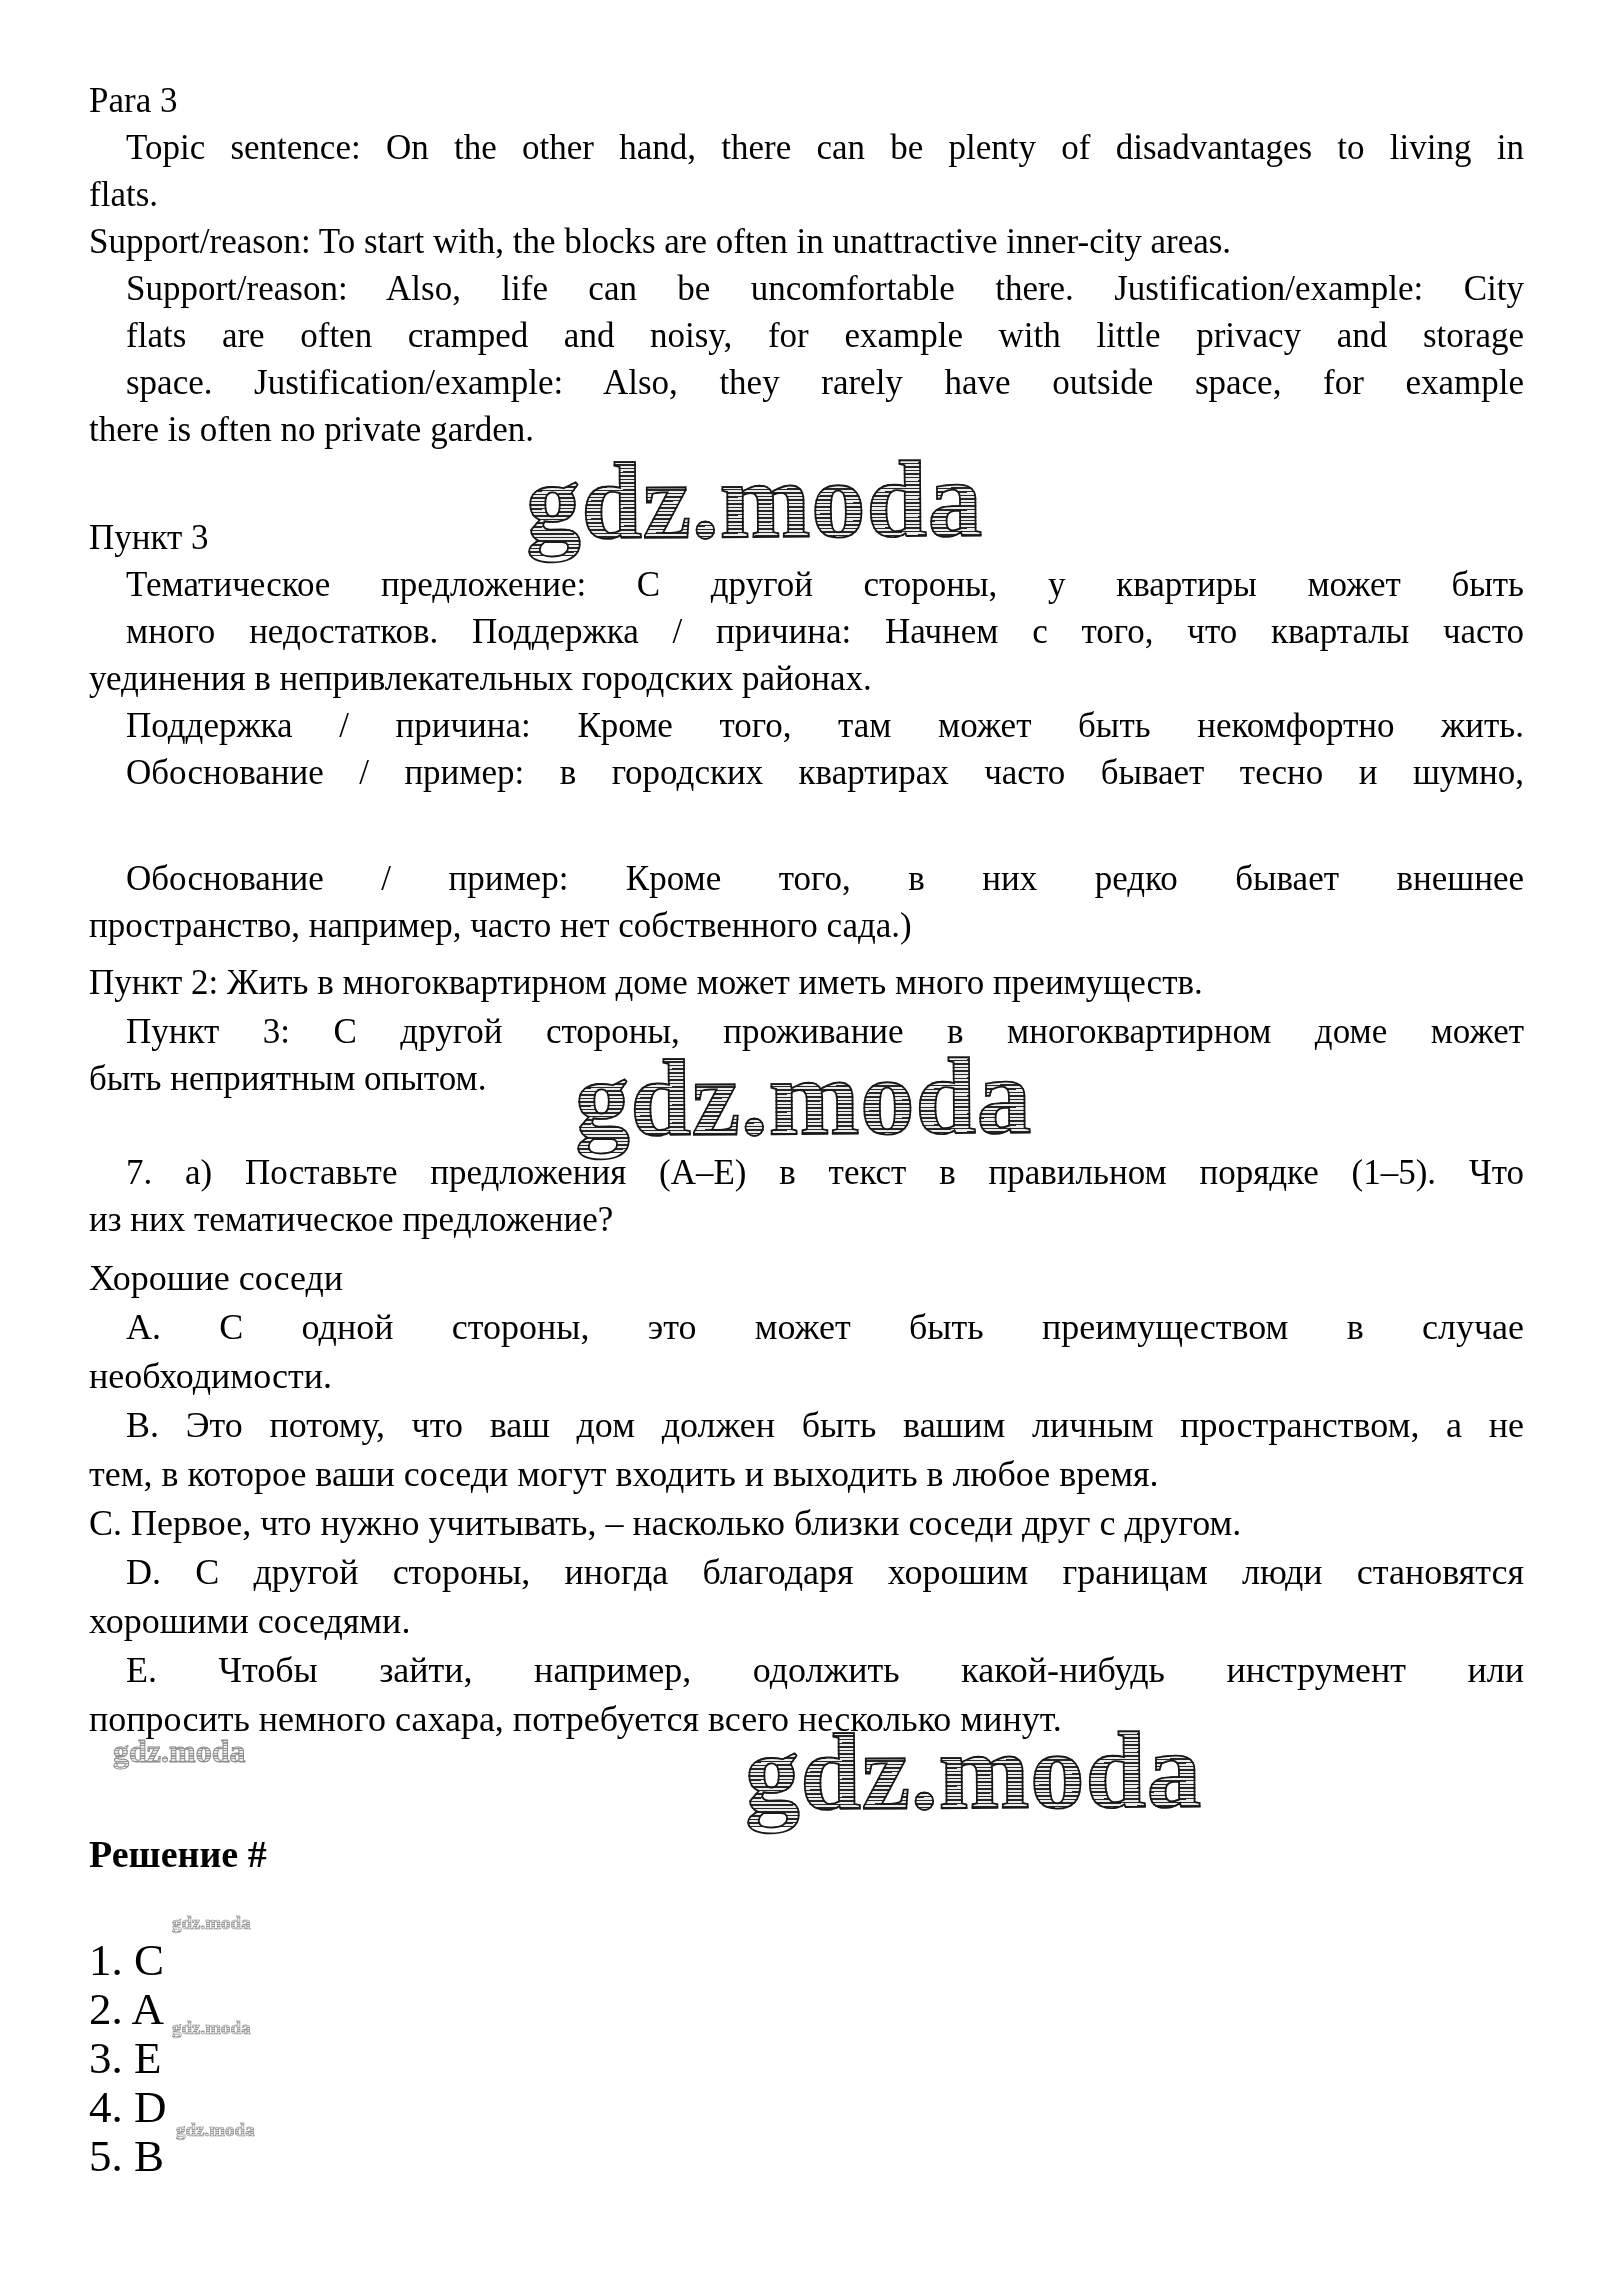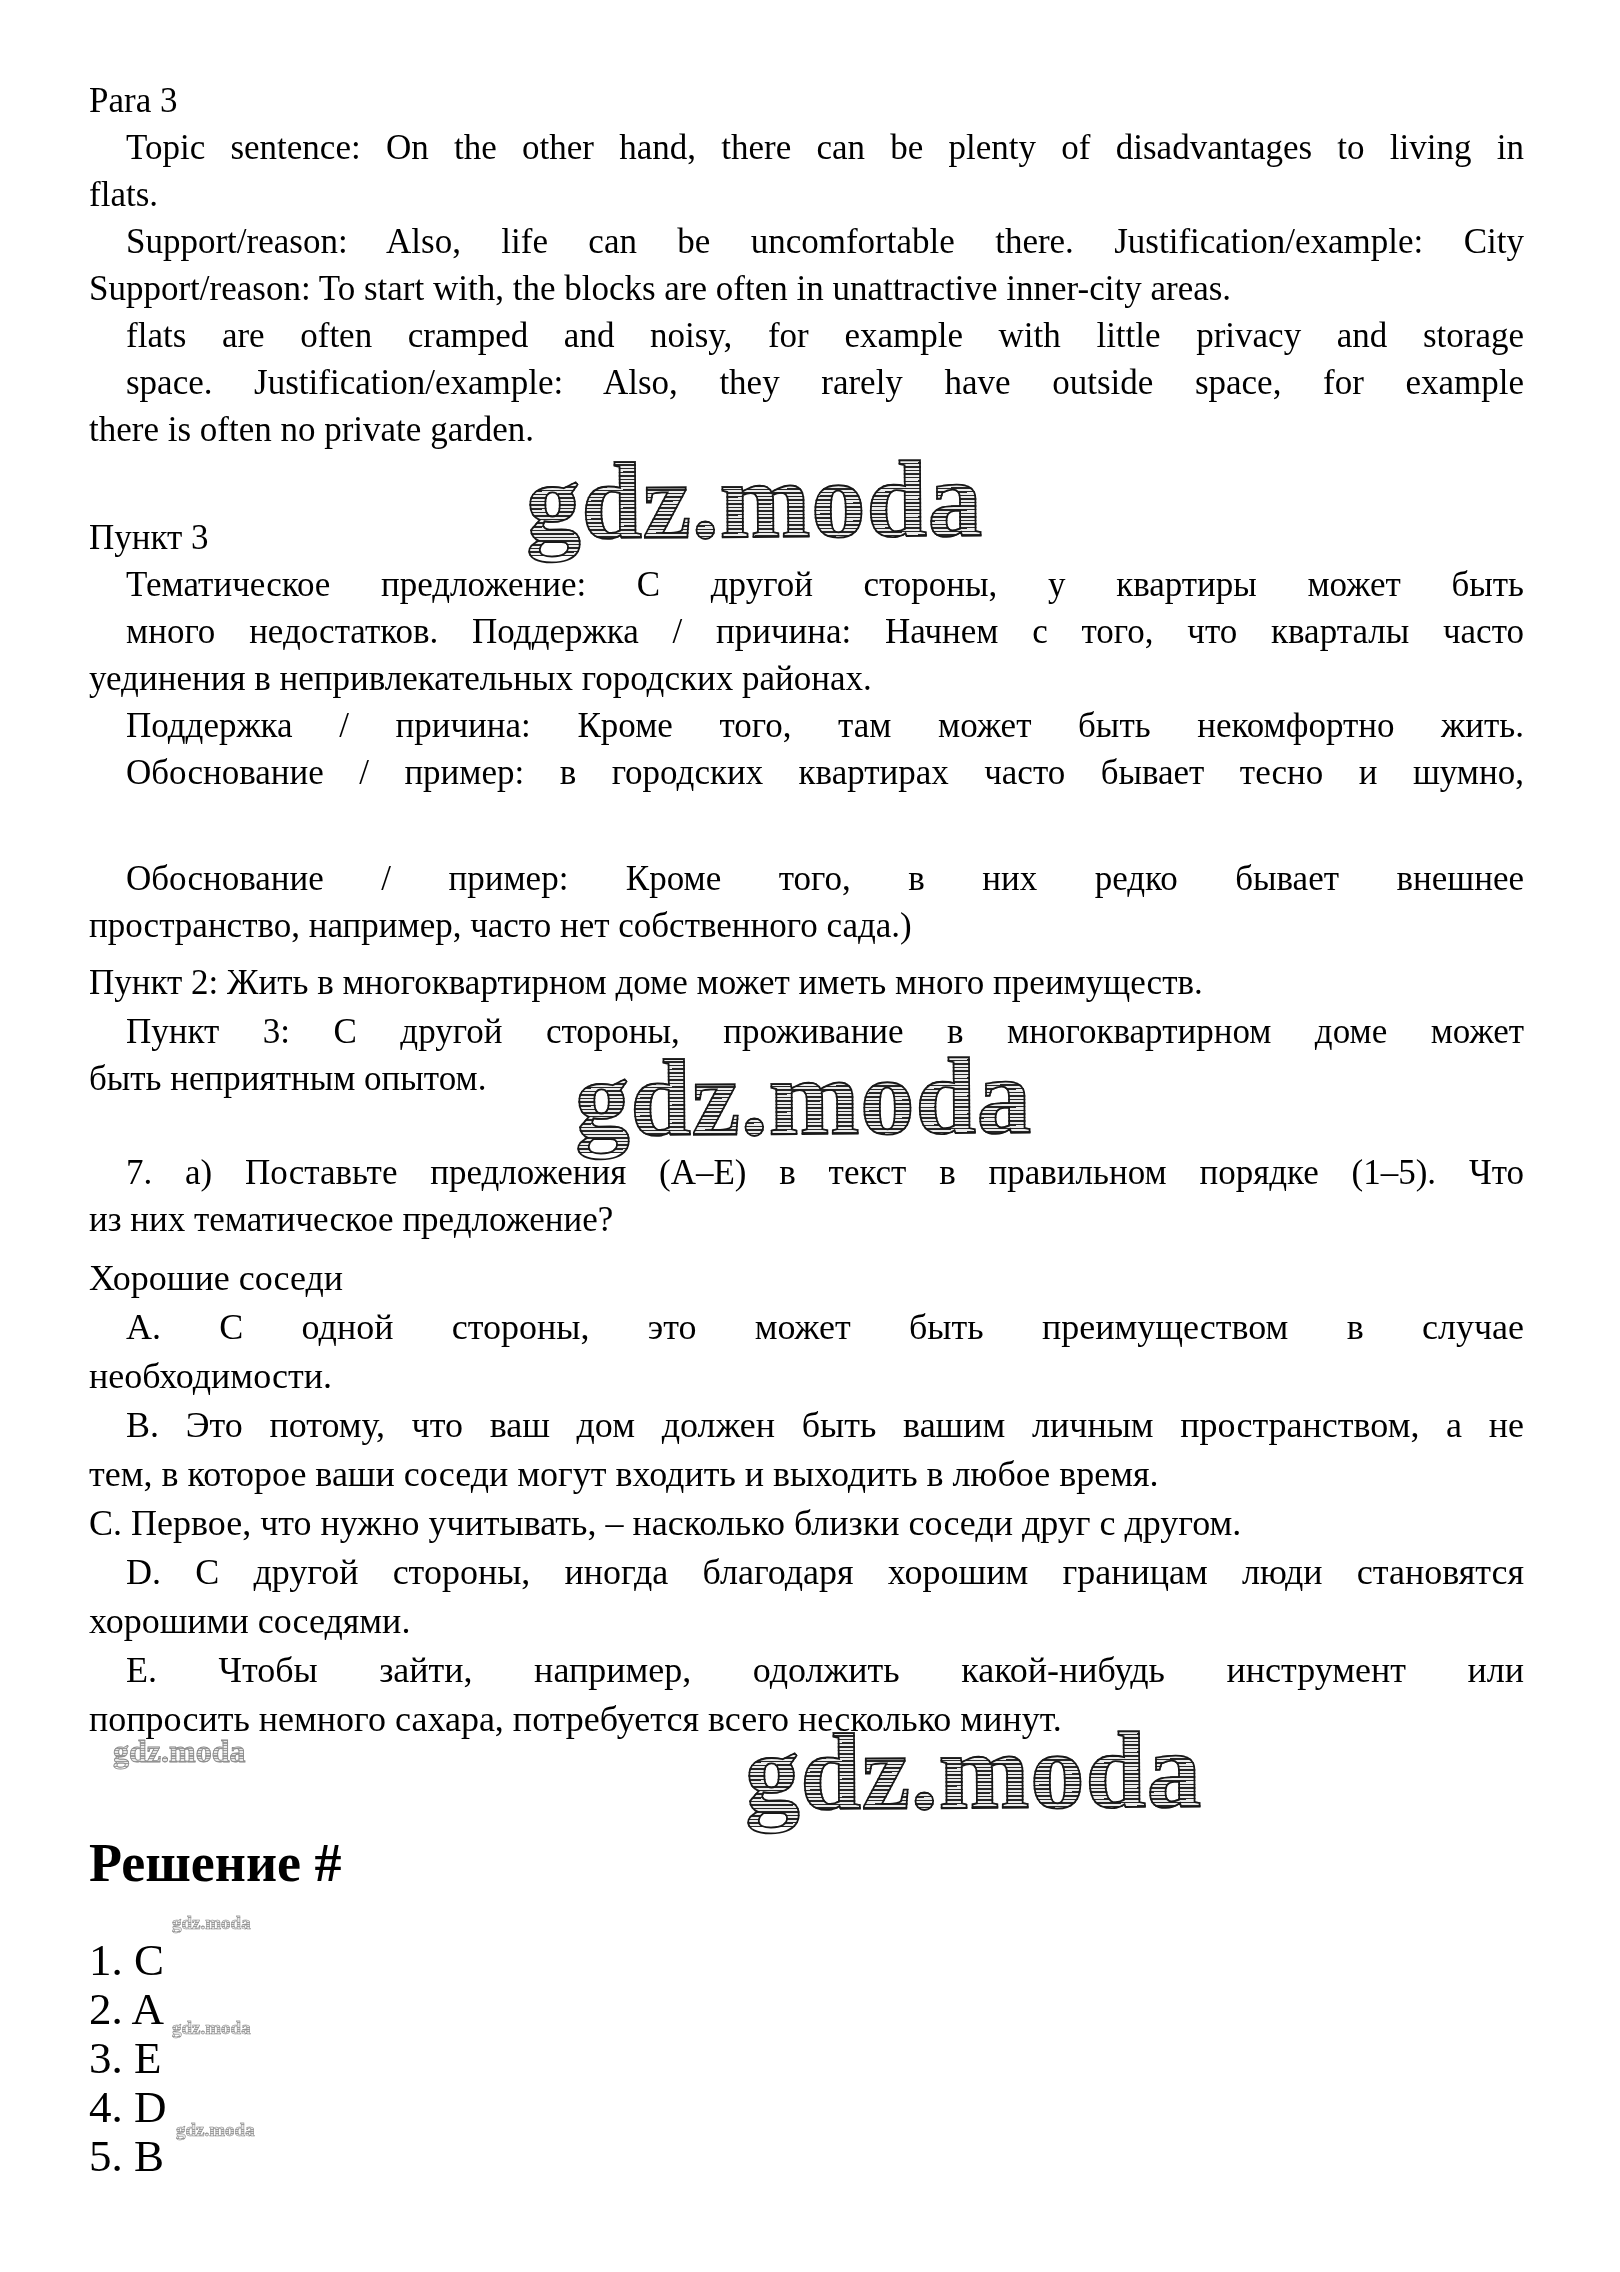--- a/index.html
+++ b/index.html
@@ -27,21 +27,21 @@
     text-align-last:justify;
     margin-left:37px;
   }
   .neigh .line{
     font-size:36px;
     line-height:49px;
   }
   .heading{
     position:absolute;
     left:89px;
-    font-size:54px;
+    font-size:38px;
     font-weight:bold;
     line-height:1.1;
   }
   .answers{
     position:absolute;
     left:89px;
     top:1912px;
     margin-top:24px;
   }
   .answer{
@@ -78,22 +78,22 @@
     background-image:repeating-linear-gradient(0deg,#9c9c9c 0px,#9c9c9c 0.7px,#e8e8e8 0.7px,#e8e8e8 1.8px);
   }
 </style>
 </head>
 <body>
 
 <div class="block" style="top:77px">
   <div class="line">Para 3</div>
   <div class="line j">Topic sentence: On the other hand, there can be plenty of disadvantages to living in</div>
   <div class="line">flats.</div>
+  <div class="line">Support/reason: To start with, the blocks are often in unattractive inner-city areas.</div>
   <div class="line j">Support/reason: Also, life can be uncomfortable there. Justification/example: City</div>
-  <div class="line">Support/reason: To start with, the blocks are often in unattractive inner-city areas.</div>
   <div class="line j">flats are often cramped and noisy, for example with little privacy and storage</div>
   <div class="line j">space. Justification/example: Also, they rarely have outside space, for example</div>
   <div class="line">there is often no private garden.</div>
 </div>
 
 <div class="wm wm-large" style="left:526px;top:446px">gdz.moda</div>
 
 <div class="block" style="top:514px">
   <div class="line">Пункт 3</div>
   <div class="line j">Тематическое предложение: С другой стороны, у квартиры может быть</div>

